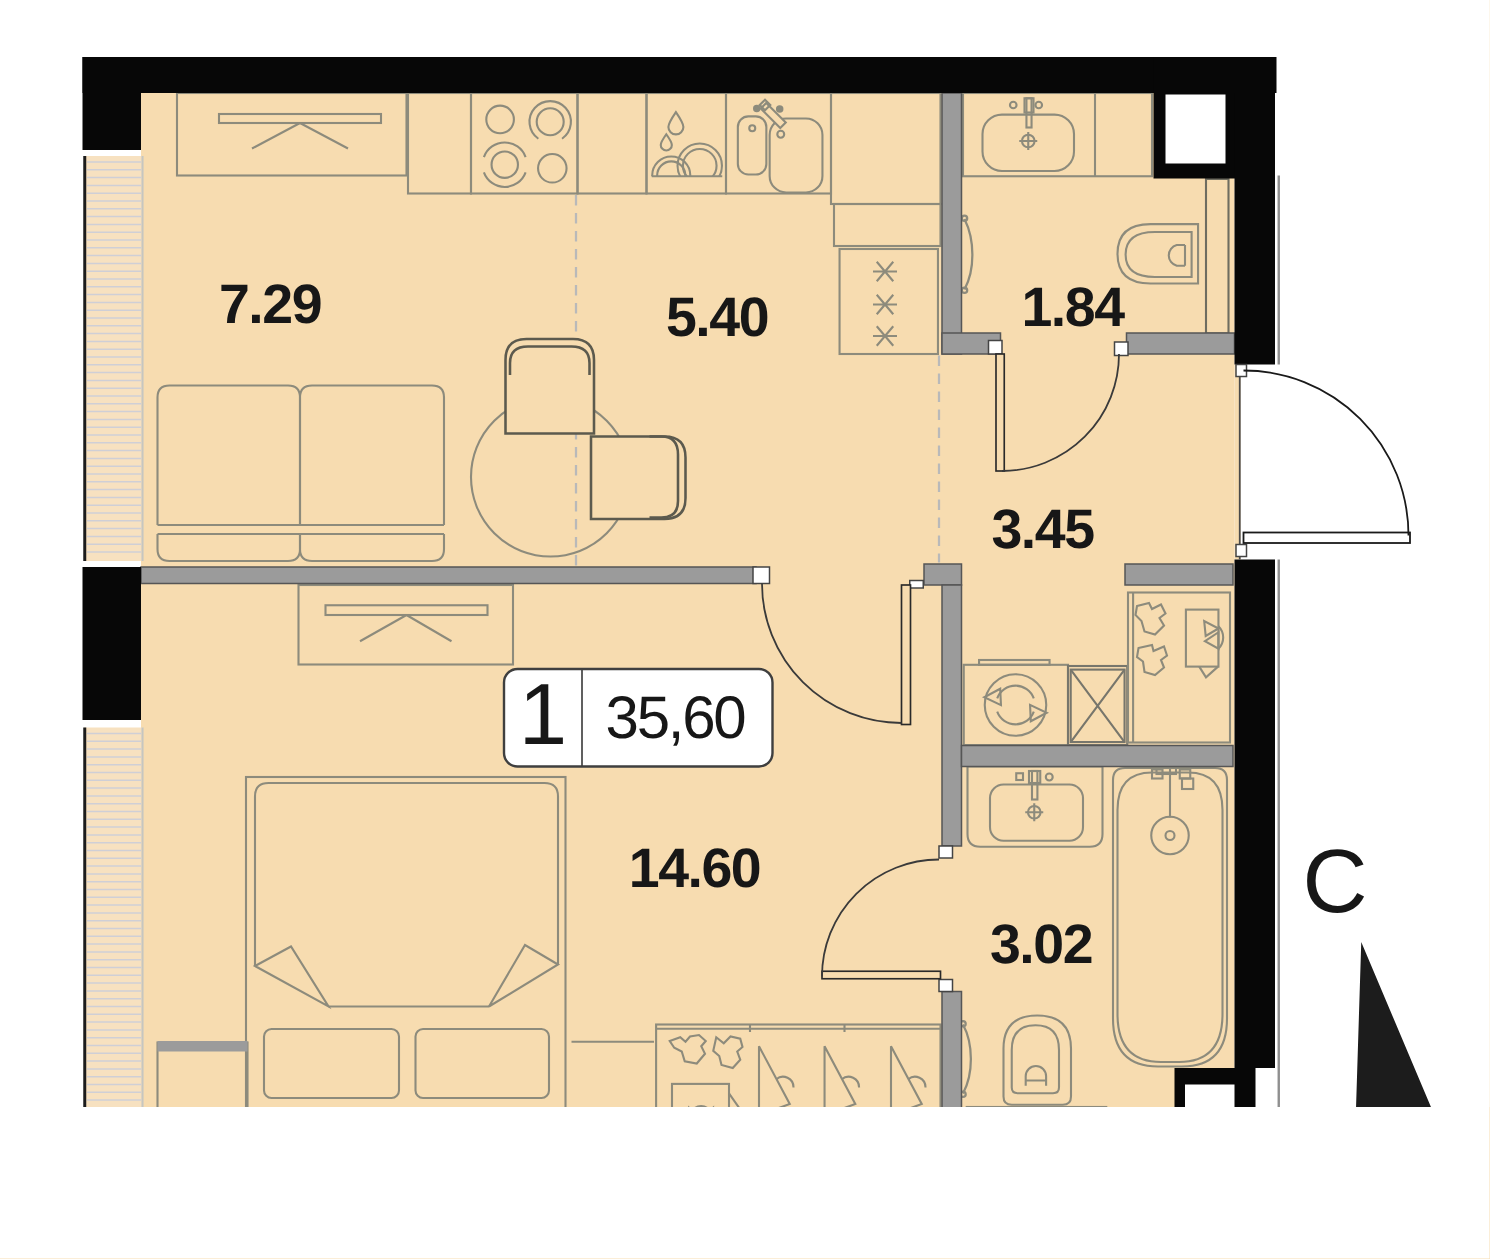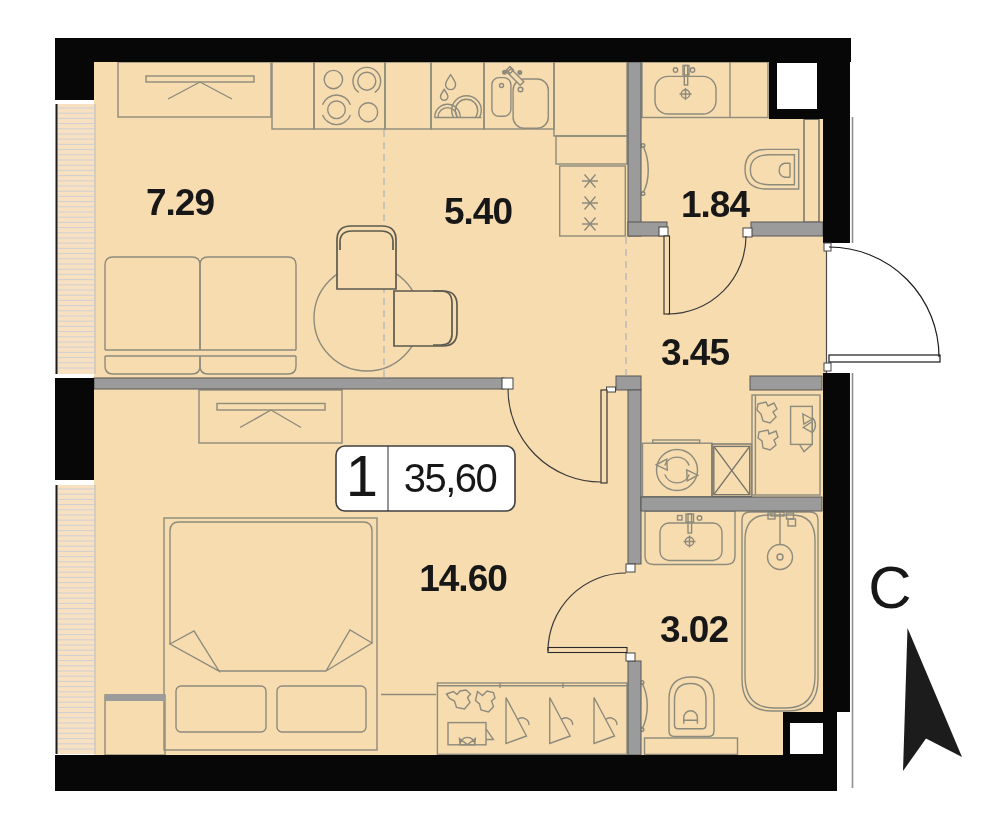--- a/index.html
+++ b/index.html
@@ -1,16 +1,16 @@
 <!DOCTYPE html>
 <html><head>
 <meta charset="utf-8">
 <style>
   html,body{margin:0;padding:0;background:#ffffff;}
-  .wrap{position:relative;width:993px;height:839px;font-family:"Liberation Sans",sans-serif;border-radius:13px;}
+  .wrap{position:relative;width:993px;height:738px;font-family:"Liberation Sans",sans-serif;border-radius:13px;}
   svg{position:absolute;left:0;top:0;}
 </style>
 </head>
 <body>
 <div class="wrap">
 <svg width="993" height="839" viewBox="0 0 993 839">
   <defs>
         <clipPath id="dishclip">
           <rect x="431" y="62" width="53" height="55.5"></rect>
         </clipPath>

